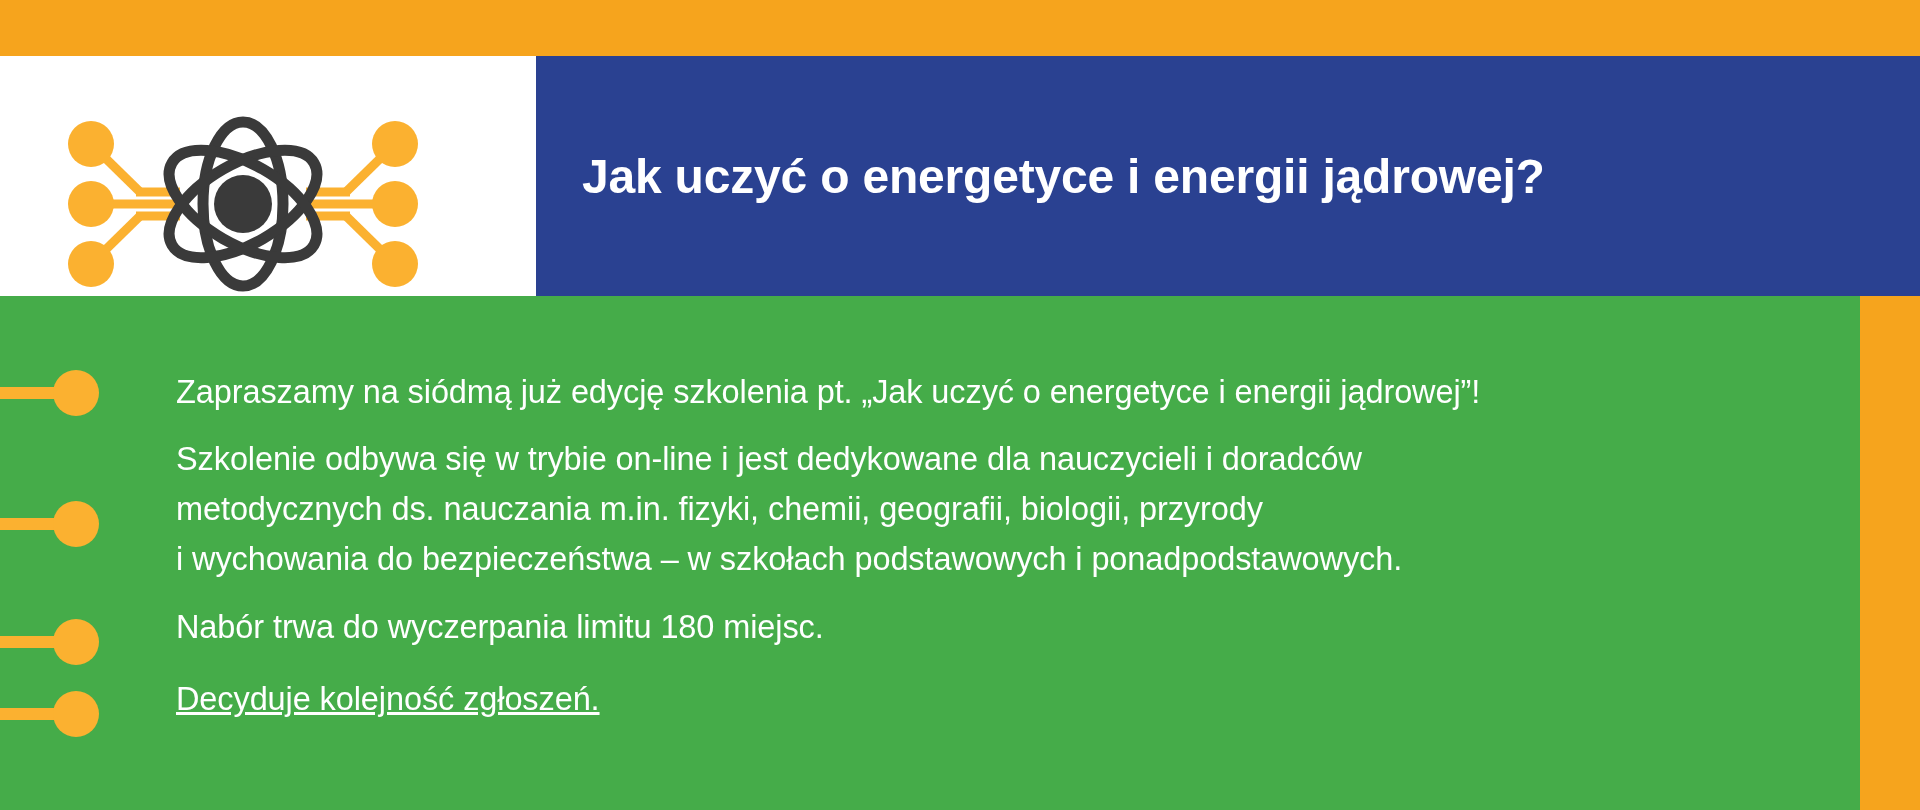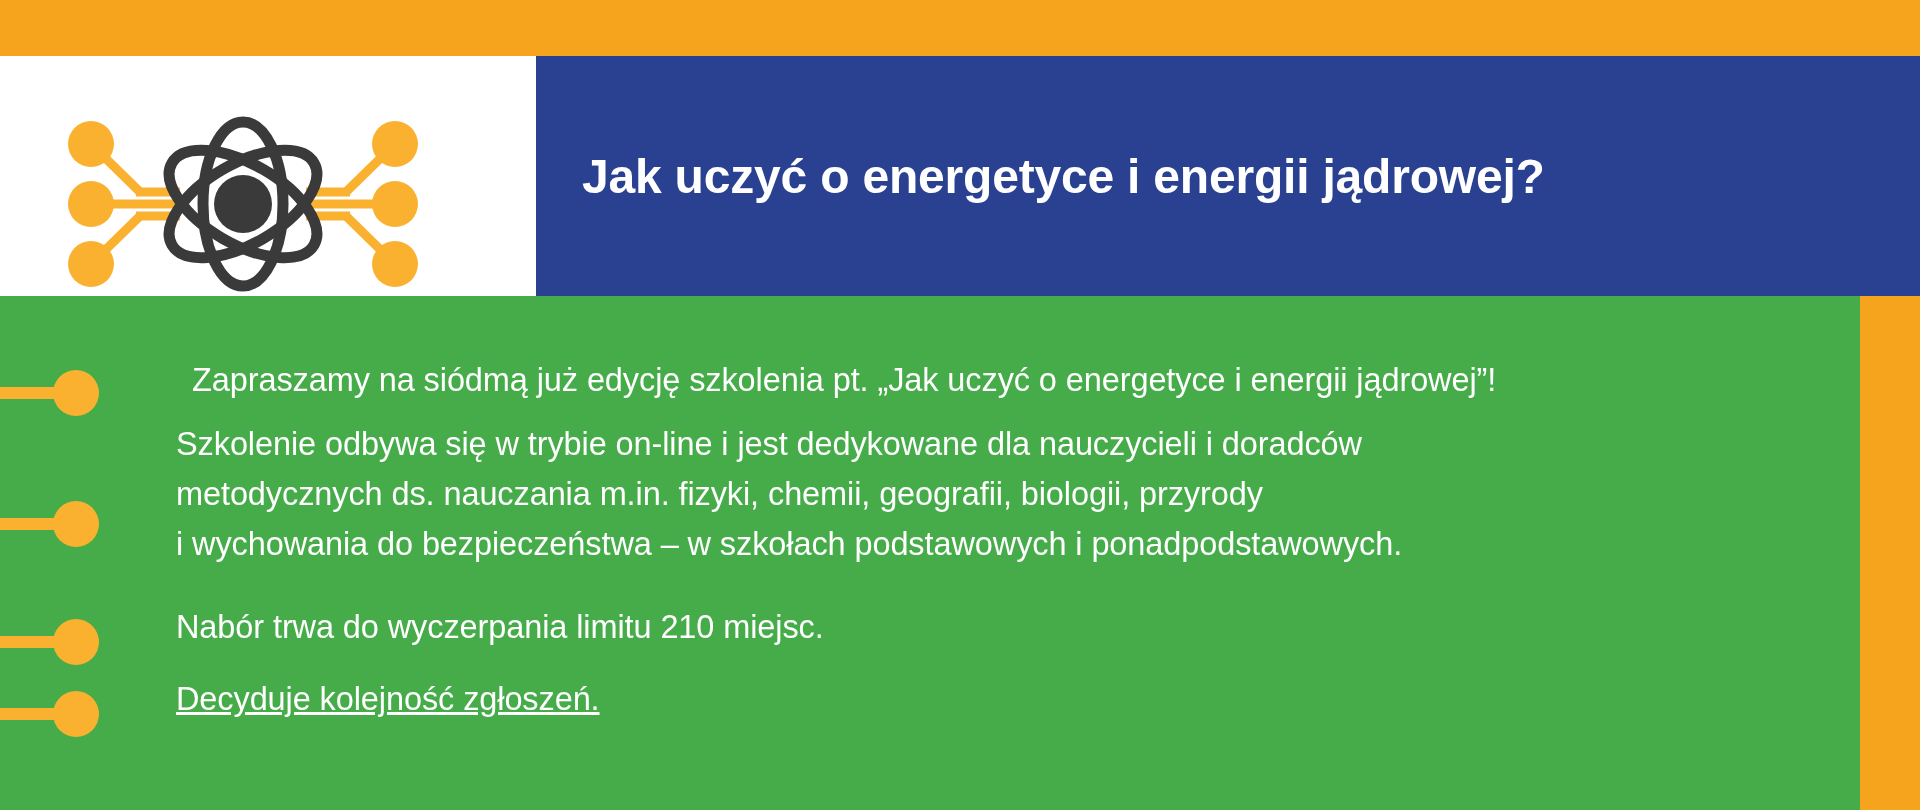--- a/index.html
+++ b/index.html
@@ -135,25 +135,25 @@
     font-size: 32.5px;
     line-height: 50px;
     font-weight: normal;
     letter-spacing: -0.1px;
     white-space: pre-line;
   }
 
   
   #bullet-0 { top: 0; }
   #bullet-0 .bullet-marker { top: 74px; }
-  #bullet-0 .bullet-text  { top: 59px; margin-left: 16px; }
+  #bullet-0 .bullet-text  { top: 71px; }
 
   #bullet-1 { top: 0; }
   #bullet-1 .bullet-marker { top: 205px; }
-  #bullet-1 .bullet-text  { top: 123px; }
+  #bullet-1 .bullet-text  { top: 138px; }
 
   #bullet-2 { top: 0; }
   #bullet-2 .bullet-marker { top: 323px; }
   #bullet-2 .bullet-text  { top: 306px; }
 
   #bullet-3 { top: 0; }
   #bullet-3 .bullet-marker { top: 395px; }
   #bullet-3 .bullet-text  { top: 378px; text-decoration: underline; }
 </style>
 </head>
@@ -227,21 +227,21 @@
       <div class="bullet-text">Szkolenie odbywa się w trybie on-line i jest dedykowane dla nauczycieli i doradców
 metodycznych ds. nauczania m.in. fizyki, chemii, geografii, biologii, przyrody
 i wychowania do bezpieczeństwa – w szkołach podstawowych i ponadpodstawowych.</div>
     </div>
 
     <div class="bullet-item" id="bullet-2">
       <div class="bullet-marker">
         <div class="bullet-stem"></div>
         <div class="bullet-dot"></div>
       </div>
-      <div class="bullet-text">Nabór trwa do wyczerpania limitu 210 miejsc.</div>
+      <div class="bullet-text">Nabór trwa do wyczerpania limitu 180 miejsc.</div>
     </div>
 
     <div class="bullet-item" id="bullet-3">
       <div class="bullet-marker">
         <div class="bullet-stem"></div>
         <div class="bullet-dot"></div>
       </div>
       <div class="bullet-text">Decyduje kolejność zgłoszeń.</div>
     </div>
 

